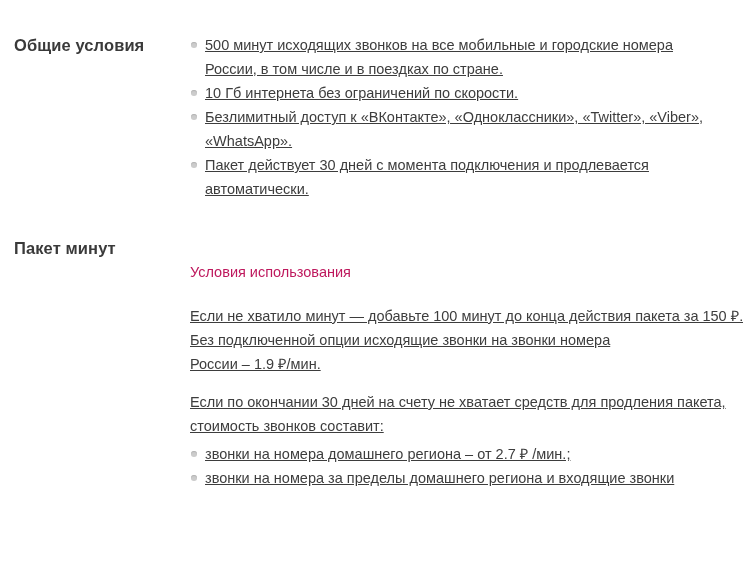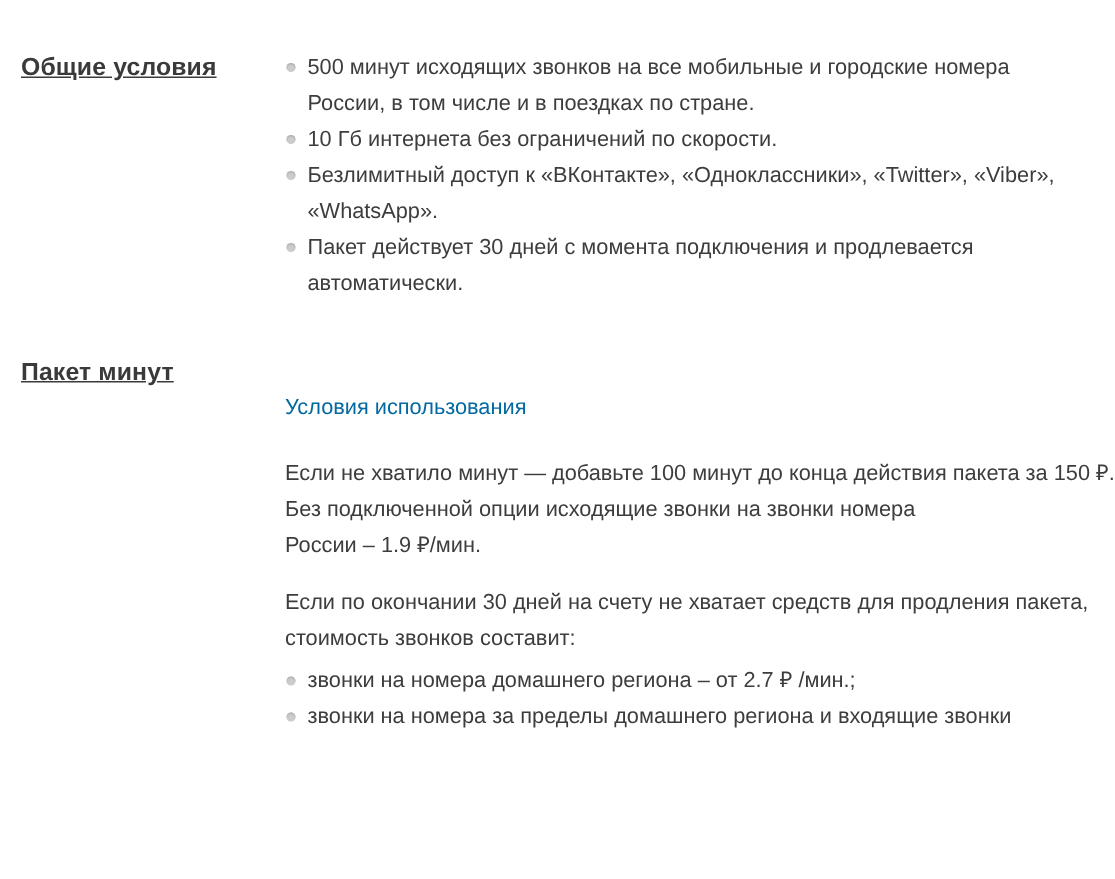--- a/index.html
+++ b/index.html
@@ -21,46 +21,45 @@
   .row { display: flex; align-items: flex-start; }
   .row.minutes { margin-top: 35px; }
   .label-col {
     flex: 0 0 176px;
     width: 176px;
     font-size: 16.5px;
     font-weight: bold;
     line-height: 24px;
     letter-spacing: 0.1px;
     color: #3a3a3a;
-    text-decoration: underline;
   }
   .content-col {
     flex: 1 1 auto;
     max-width: 553px;
     font-size: 14.5px;
     line-height: 24px;
     color: #3d3d3d;
   }
-  .line { display: block; white-space: nowrap; }
+  .line { display: block; white-space: nowrap; text-decoration: underline; }
   .bullet-list { margin: 0; padding: 0; list-style: none; }
   .bullet-item { position: relative; padding-left: 15px; }
   .dot {
     position: absolute;
     left: 1px;
     top: 9px;
     width: 6px;
     height: 6px;
     border-radius: 50%;
     background: #cccccc;
     box-shadow: inset 0 1px 1px #b2b2b2;
   }
   .para { margin: 0; }
   .subheading {
     margin-top: 24px;
-    color: #0369a1;
+    color: #be185d;
     font-size: 14.5px;
     line-height: 24px;
   }
   .para.add-minutes { margin-top: 20px; }
   .para.renewal { margin-top: 14px; }
   .bullet-list.tariffs { margin-top: 4px; }
 </style>
 </head>
 <body>
 

